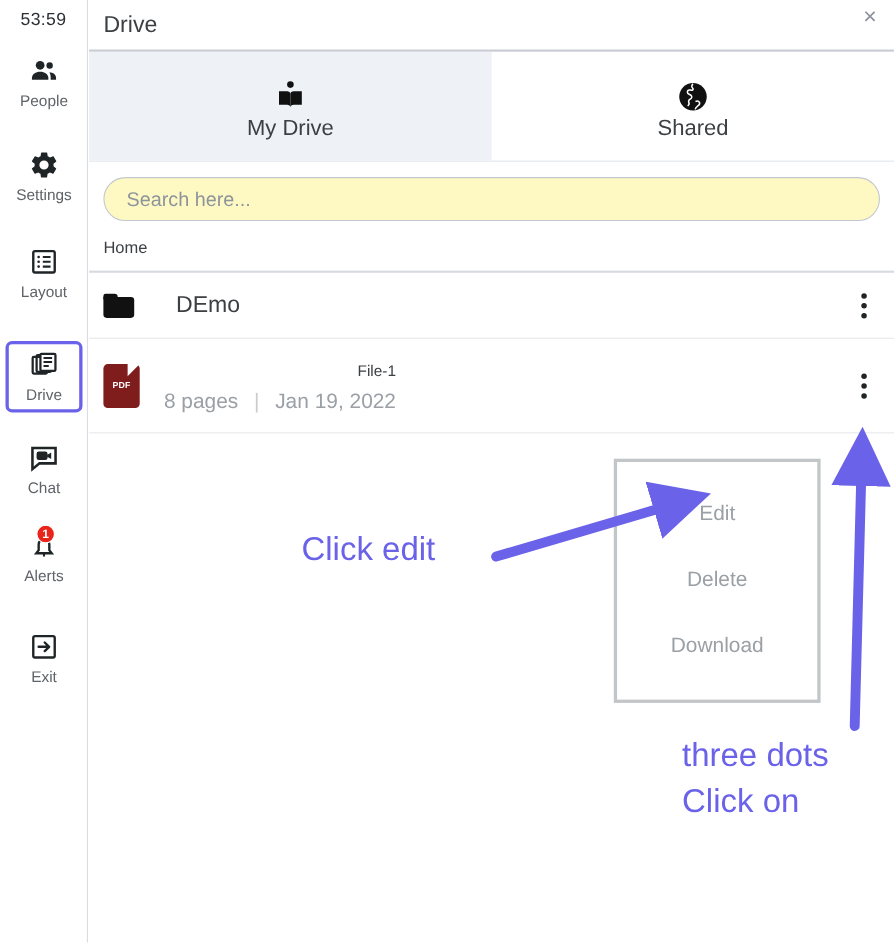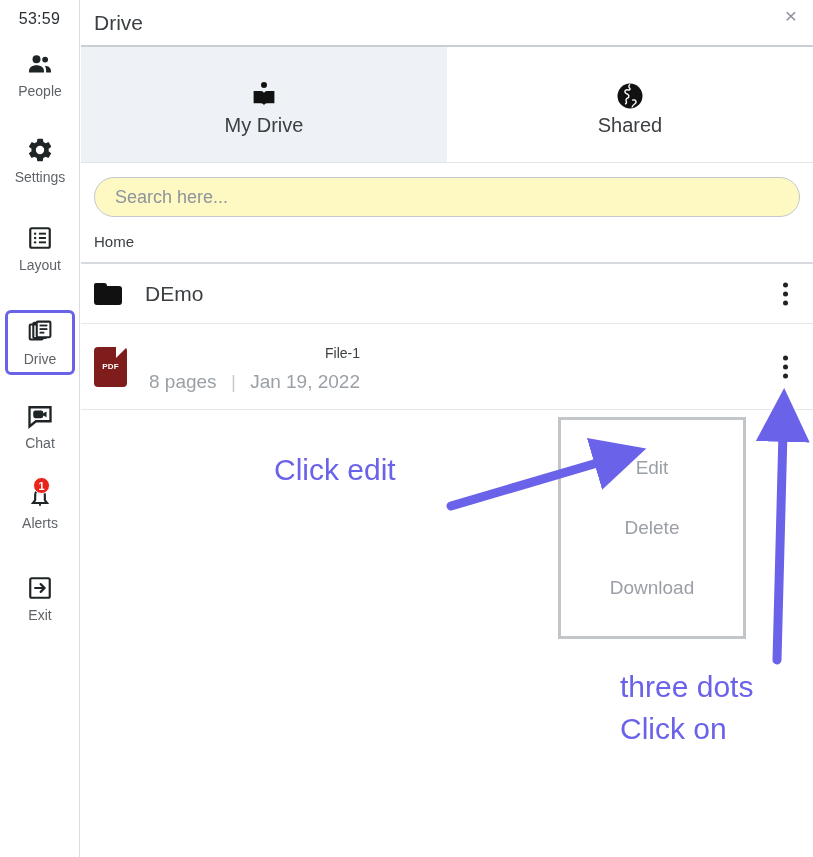--- a/index.html
+++ b/index.html
@@ -55,21 +55,21 @@
     display: flex; align-items: center;
   }
   .titlebar .title { margin-left: 13px; font-size: 21px; color: #3c4043; }
   .close-btn {
     position: absolute; right: 9px; top: 2px;
     width: 26px; height: 26px; display: flex; align-items: center; justify-content: center;
     font-size: 21px; color: #8a9099; cursor: pointer; line-height: 1;
   }
 
   
-  .tabs { display: flex; height: 116px; border-bottom: 1px solid #e2e5e8; text-align: right; }
+  .tabs { display: flex; height: 100px; border-bottom: 1px solid #e2e5e8; text-align: right; }
   .tab {
     flex: 1; display: flex; flex-direction: column;
     align-items: center; justify-content: center; cursor: pointer;
     padding-top: 6px;
   }
   .tab .ticon { height: 34px; display: flex; align-items: center; justify-content: center; color:#111; }
   .tab .tlbl { font-size: 20px; color: #3c4043; margin-top: 1px; }
   .tab.active { background: #eef2f7; }
 
   
@@ -96,21 +96,21 @@
   .row.file { height: 86px; align-items: center; }
   .folder-icon { width: 28px; height: 22px; position: relative; flex: none; }
   .folder-icon:before {
     content:""; position:absolute; left:0; top:0; width:13px; height:5px;
     background:#111; border-radius:2px 3px 0 0;
   }
   .folder-icon:after {
     content:""; position:absolute; left:0; top:3.5px; width:28px; height:18.5px;
     background:#111; border-radius: 0 3px 3px 3px;
   }
-  .row .name { margin-left: 23px; font-size: 21px; color: #3c4043; }
+  .row .name { margin-left: 38px; font-size: 21px; color: #3c4043; }
   .pdf-icon {
     width: 33px; height: 40px; background: #7f1d1d; border-radius: 4px;
     position: relative; flex: none;
     display: flex; align-items: center; justify-content: center;
   }
   .pdf-icon .fold {
     position: absolute; right: 0; top: 0;
     border-width: 0 0 11px 11px; border-style: solid;
     border-color: transparent transparent #ffffff transparent;
     transform: rotate(180deg);
@@ -131,21 +131,21 @@
     position: absolute; left: 477px; top: 417px;
     width: 188px; height: 222px;
     border: 3px solid #c3c6c9; background: #ffffff;
     display: flex; flex-direction: column; align-items: center;
     justify-content: space-around; padding: 18px 0; z-index: 5;
   }
   .ctx-item { font-size: 19px; color: #9aa0a6; cursor: pointer; }
 
   
   .anno { position: absolute; color: #6a62e8; z-index: 8; }
-  #anno-click-edit { left: 274px; top: 453px; font-size: 30px; white-space: nowrap; }
+  #anno-click-edit { left: 274px; top: 483px; font-size: 30px; white-space: nowrap; }
   #anno-click-dots { left: 620px; top: 666px; font-size: 30px; line-height: 42px; }
   .arrow-svg { position: absolute; z-index: 7; pointer-events: none; }
 </style>
 </head>
 <body>
 
 <div id="root">
 
   <div class="sidebar">
 

